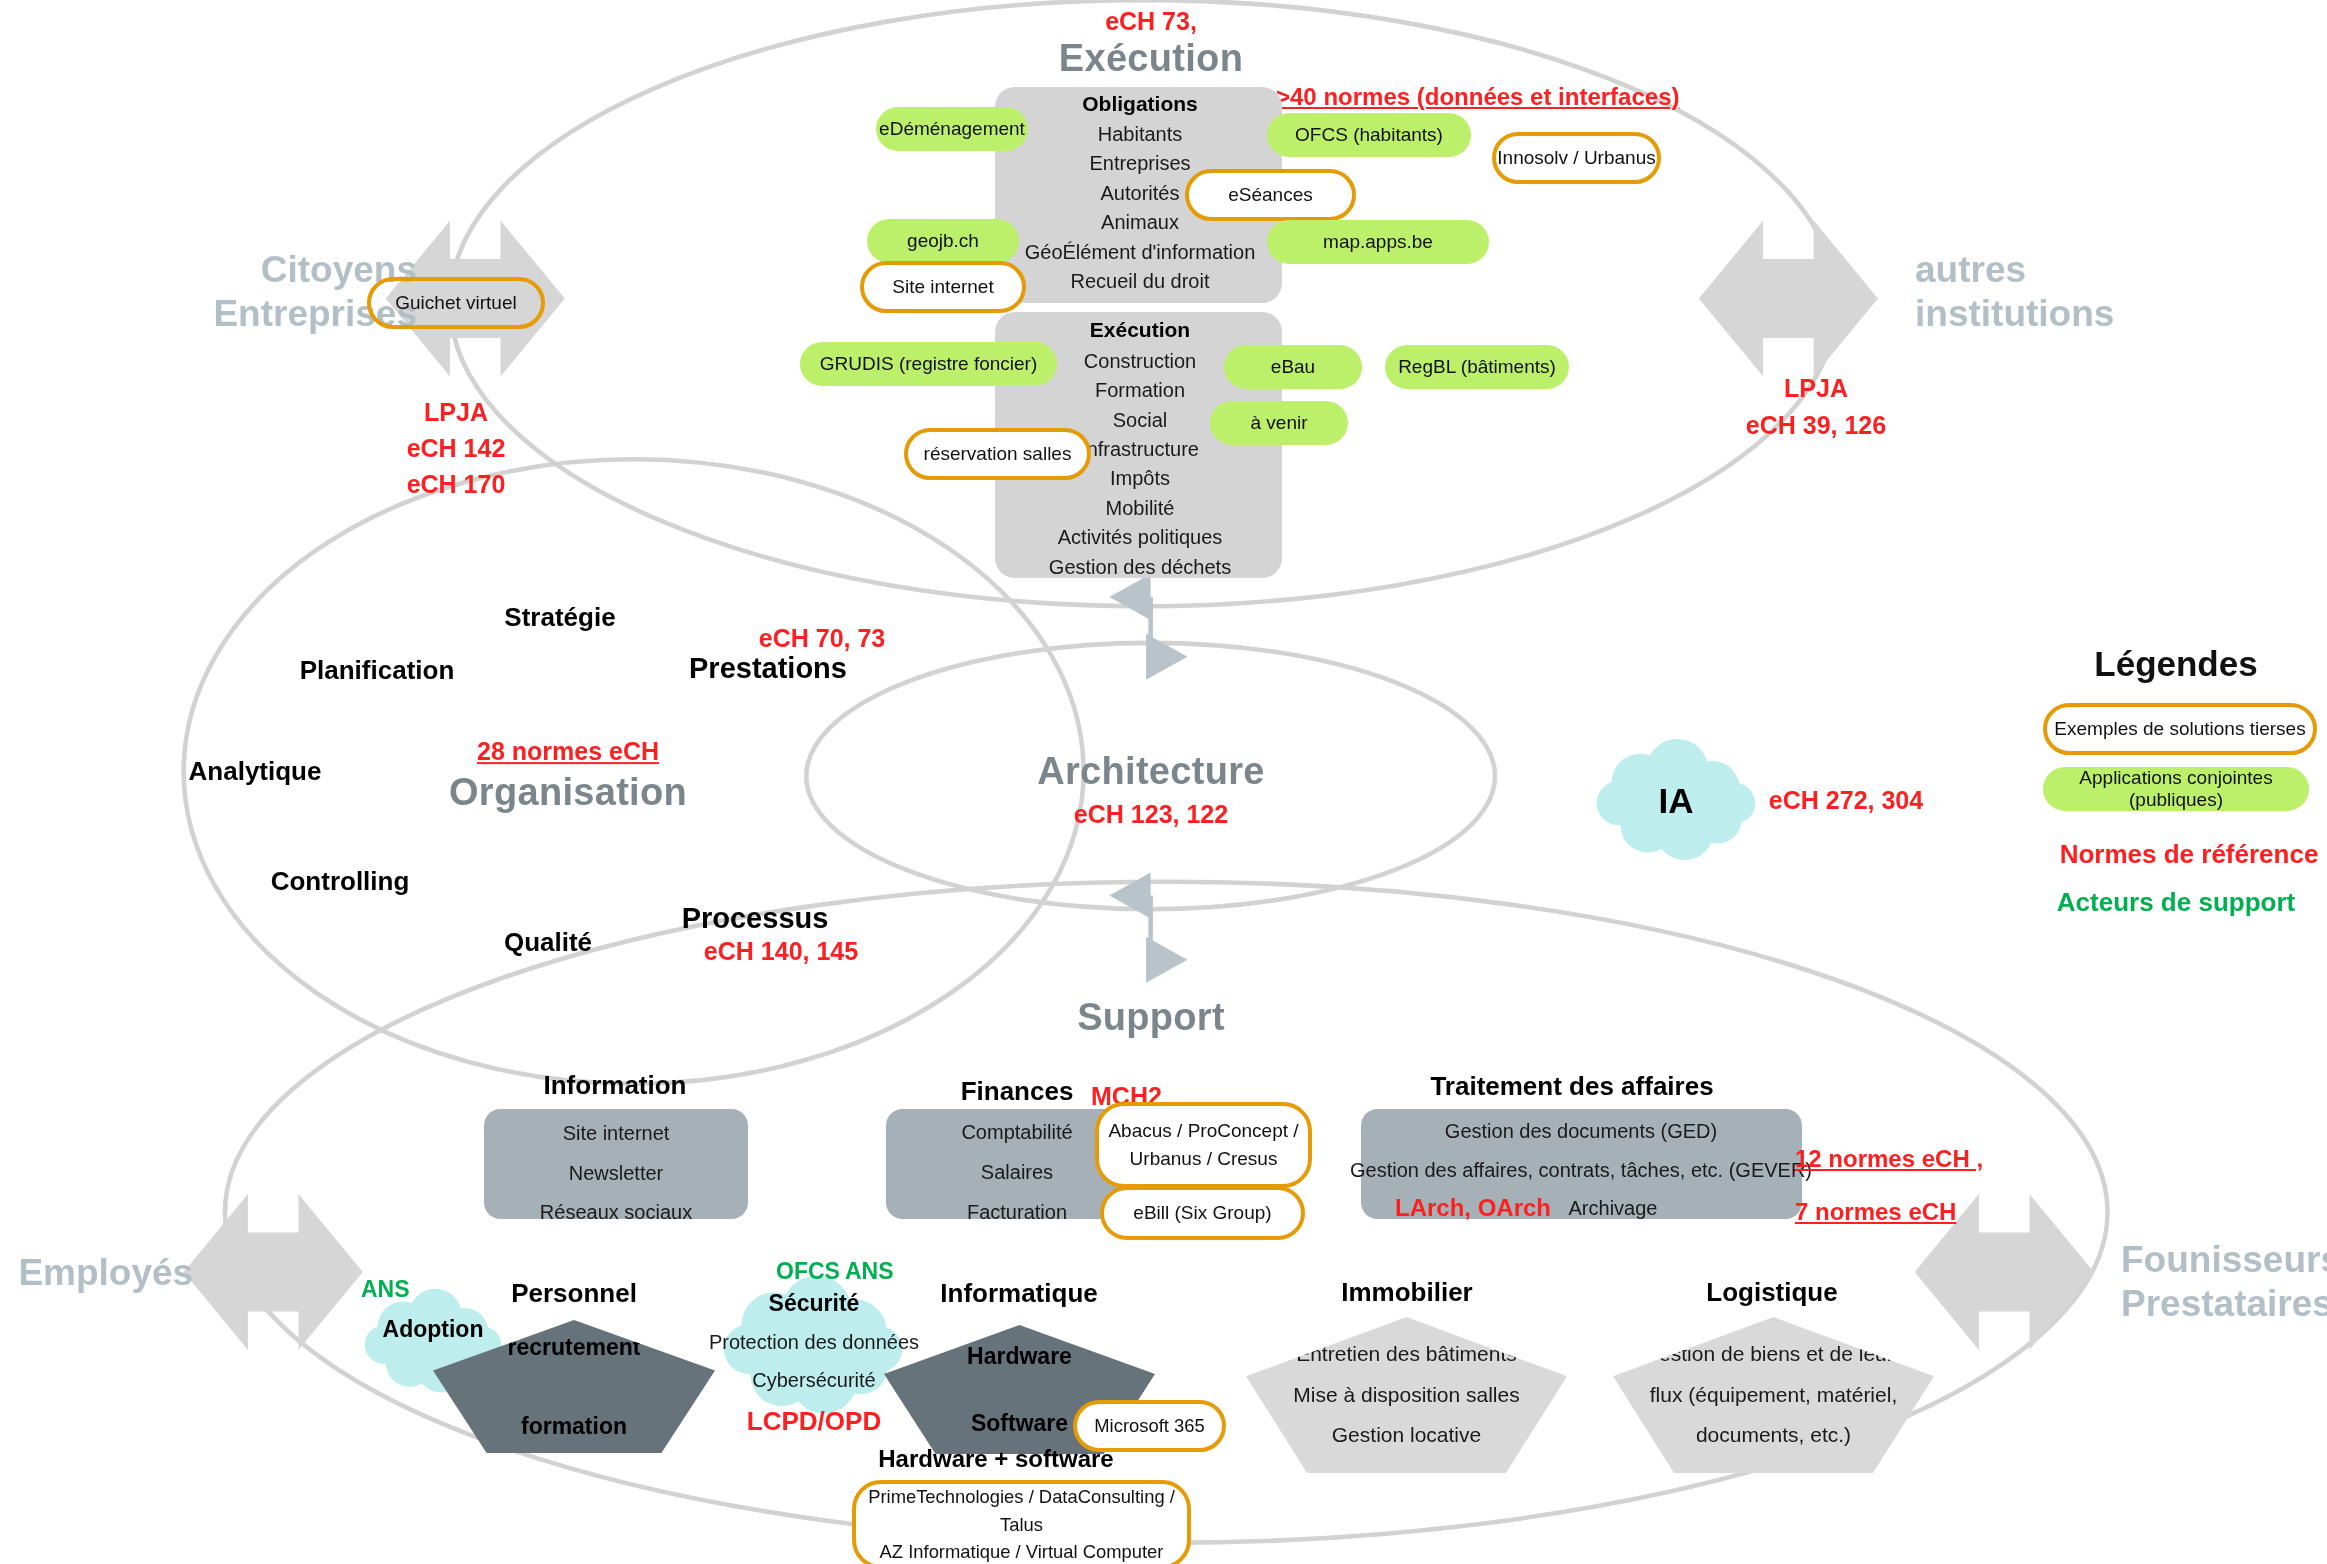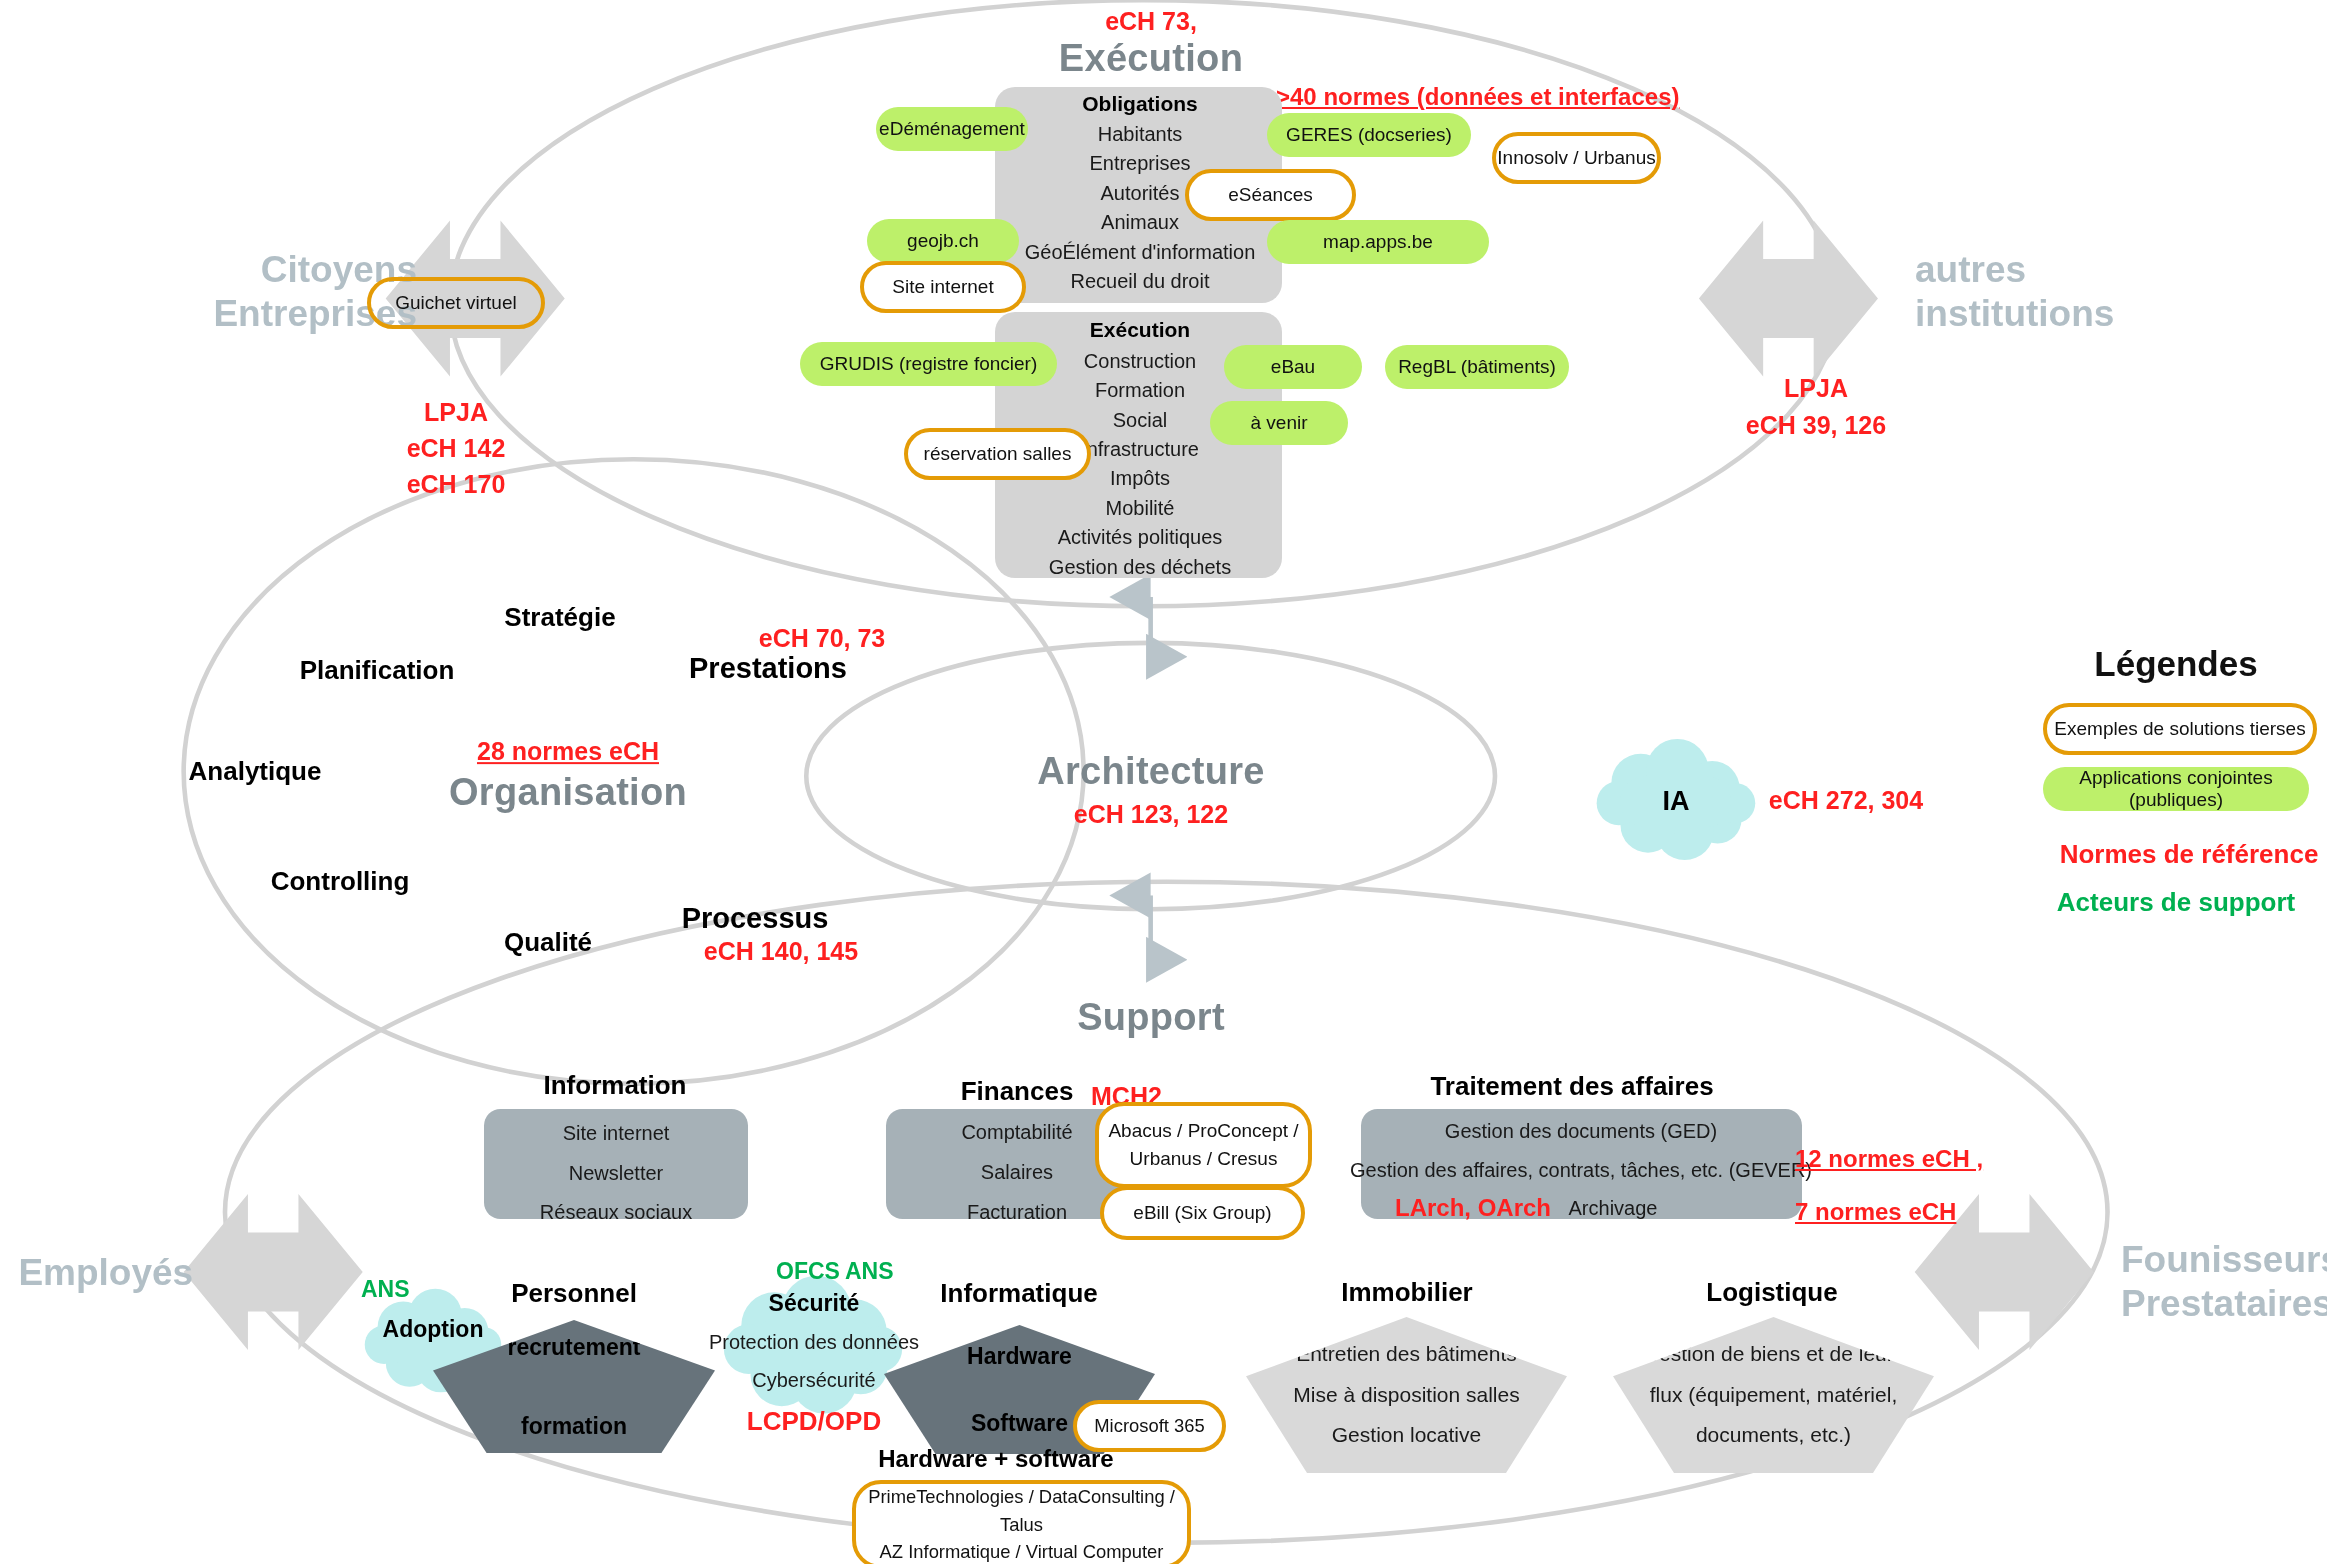--- a/index.html
+++ b/index.html
@@ -111,21 +111,21 @@
   <div class="abs ctr body-txt" style="left:1140px;top:361px;">Construction</div>
   <div class="abs ctr body-txt" style="left:1140px;top:390px;">Formation</div>
   <div class="abs ctr body-txt" style="left:1140px;top:420px;">Social</div>
   <div class="abs ctr body-txt" style="left:1140px;top:449px;">Infrastructure</div>
   <div class="abs ctr body-txt" style="left:1140px;top:478px;">Impôts</div>
   <div class="abs ctr body-txt" style="left:1140px;top:508px;">Mobilité</div>
   <div class="abs ctr body-txt" style="left:1140px;top:537px;">Activités politiques</div>
   <div class="abs ctr body-txt" style="left:1140px;top:567px;">Gestion des déchets</div>
 
   <div class="abs pill-green" style="left:876px;top:107px;width:152px;height:44px;">eDéménagement</div>
-  <div class="abs pill-green" style="left:1267px;top:113px;width:204px;height:44px;">GERES (docseries)</div>
+  <div class="abs pill-green" style="left:1267px;top:113px;width:204px;height:44px;">OFCS (habitants)</div>
   <div class="abs pill-orange" style="left:1492px;top:116px;width:161px;height:44px;margin-top:16px;">Innosolv / Urbanus</div>
   <div class="abs pill-orange" style="left:1185px;top:169px;width:163px;height:44px;">eSéances</div>
   <div class="abs pill-green" style="left:867px;top:219px;width:152px;height:44px;">geojb.ch</div>
   <div class="abs pill-green" style="left:1267px;top:220px;width:222px;height:44px;">map.apps.be</div>
   <div class="abs pill-orange" style="left:860px;top:261px;width:158px;height:44px;">Site internet</div>
   <div class="abs pill-green" style="left:800px;top:342px;width:257px;height:44px;">GRUDIS (registre foncier)</div>
   <div class="abs pill-green" style="left:1224px;top:345px;width:138px;height:44px;">eBau</div>
   <div class="abs pill-green" style="left:1385px;top:345px;width:184px;height:44px;">RegBL (bâtiments)</div>
   <div class="abs pill-green" style="left:1210px;top:401px;width:138px;height:44px;">à venir</div>
   <div class="abs pill-orange" style="left:904px;top:428px;width:179px;height:44px;">réservation salles</div>
@@ -176,21 +176,21 @@
         <circle cx="130" cy="58" r="30"></circle>
           <circle cx="136" cy="92" r="26"></circle>
         <circle cx="100" cy="104" r="32"></circle>
           <circle cx="60" cy="98" r="30"></circle>
         <circle cx="28" cy="74" r="24"></circle>
           <circle cx="155" cy="74" r="22"></circle>
         <rect x="30" y="45" width="120" height="55" rx="26"></rect>
       </g>
     </svg>
   </div>
-  <div class="abs ctr cap-lg" style="left:1676px;top:801px;font-size:27px;">IA</div>
+  <div class="abs ctr cap-lg" style="left:1676px;top:801px;font-size:35px;">IA</div>
   <div class="abs ctr norm" style="left:1846px;top:801px;">eCH 272, 304</div>
 
   <div class="abs ctr" style="left:2176px;top:664px;font-weight:bold;font-size:35px;">Légendes</div>
   <div class="abs pill-orange legend-pill" style="left:2043px;top:703px;width:266px;height:44px;">Exemples de solutions tierses</div>
   <div class="abs pill-green legend-pill" style="left:2043px;top:767px;width:266px;height:44px;">Applications conjointes (publiques)</div>
   <div class="abs ctr" style="left:2176px;top:854px;color:#fe2020;font-weight:bold;font-size:26px;margin-left:13px;">Normes de référence</div>
   <div class="abs ctr" style="left:2176px;top:902px;color:#00b050;font-weight:bold;font-size:26px;">Acteurs de support</div>
 
   <div class="abs ctr domain-title" style="left:1151px;top:1017px;">Support</div>
 

